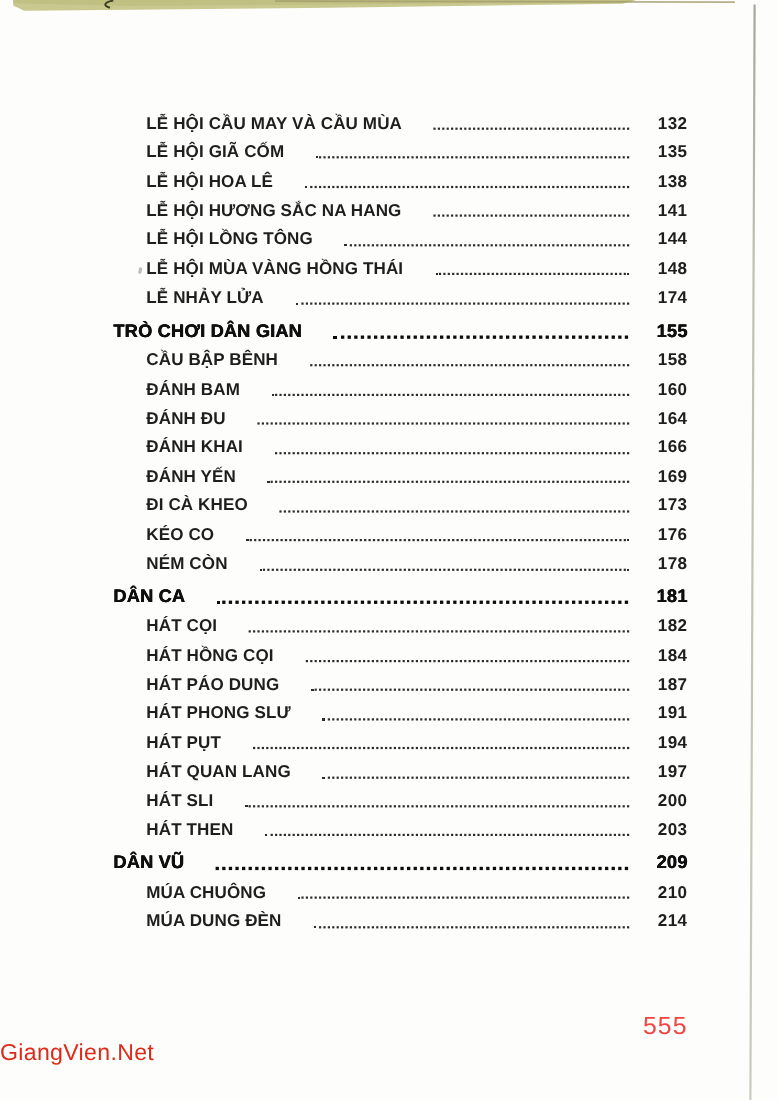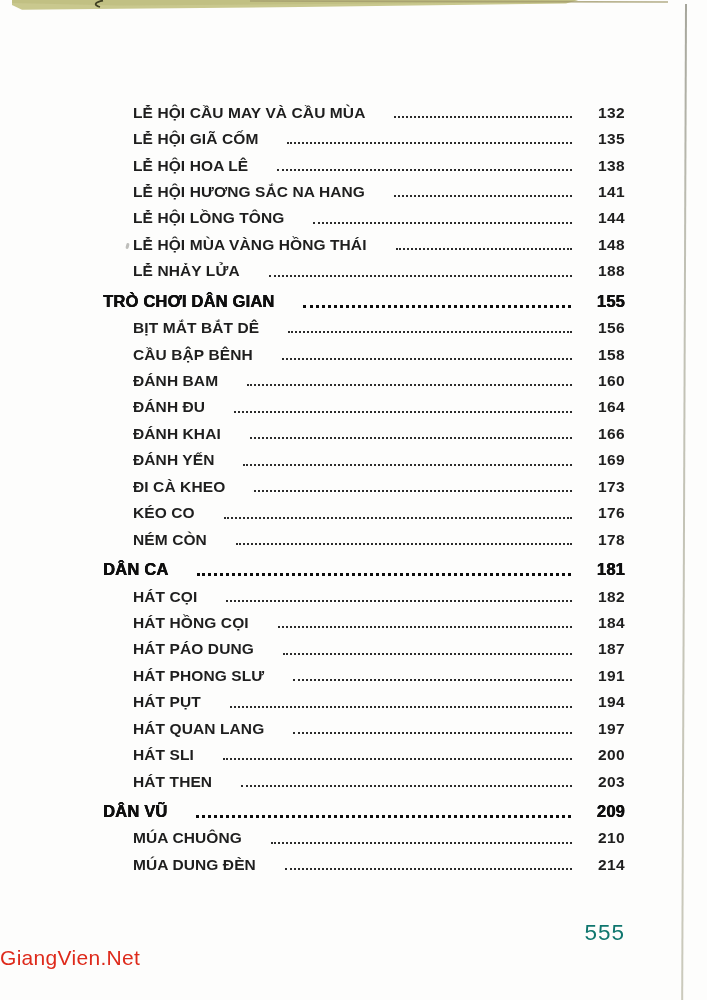--- a/index.html
+++ b/index.html
@@ -35,21 +35,21 @@
   .toc-row .num{font-weight:700;font-size:15.5px;line-height:1.15;letter-spacing:.4px;}
   .toc-row.entry{padding-left:30px;}
   .toc-row.header{margin-top:4px;color:var(--header-text);}
   .toc-row.header .label,.toc-row.header .num{
     font-size:16.5px;text-shadow:.45px 0 0 currentColor,0 .2px 0 currentColor;letter-spacing:.2px;
   }
   .toc-row.header .leader{border-bottom:3px dotted #0c0c0c;margin-bottom:3px;}
   
   .folio{
     position:absolute;top:920px;right:82px;font-size:22.5px;letter-spacing:1px;
-    color:#0f766e;font-weight:400;
+    color:#ef4444;font-weight:400;
   }
   .watermark{
     position:absolute;top:946px;left:0;width:100%;text-align:left;
     font-size:21px;color:var(--red);font-weight:400;letter-spacing:.3px;
   }
 </style>
 </head>
 <body>
 
 <div class="page">
@@ -91,33 +91,28 @@
       <span class="num">144</span>
     </div>
       <div class="toc-row entry">
       <span class="label">LỄ HỘI MÙA VÀNG HỒNG THÁI</span>
       <span class="leader"></span>
       <span class="num">148</span>
     </div>
       <div class="toc-row entry">
       <span class="label">LỄ NHẢY LỬA</span>
       <span class="leader"></span>
-      <span class="num">188</span>
+      <span class="num">174</span>
     </div>
       <div class="toc-row header">
       <span class="label">TRÒ CHƠI DÂN GIAN</span>
       <span class="leader"></span>
       <span class="num">155</span>
     </div>
       <div class="toc-row entry">
-      <span class="label">BỊT MẮT BẮT DÊ</span>
-      <span class="leader"></span>
-      <span class="num">156</span>
-    </div>
-      <div class="toc-row entry">
       <span class="label">CẦU BẬP BÊNH</span>
       <span class="leader"></span>
       <span class="num">158</span>
     </div>
       <div class="toc-row entry">
       <span class="label">ĐÁNH BAM</span>
       <span class="leader"></span>
       <span class="num">160</span>
     </div>
       <div class="toc-row entry">

